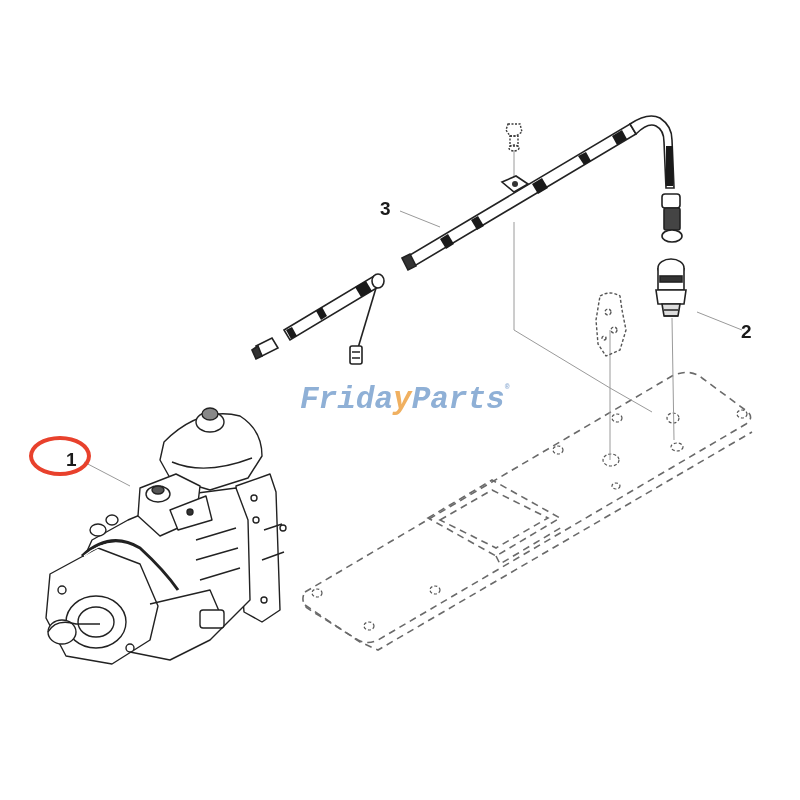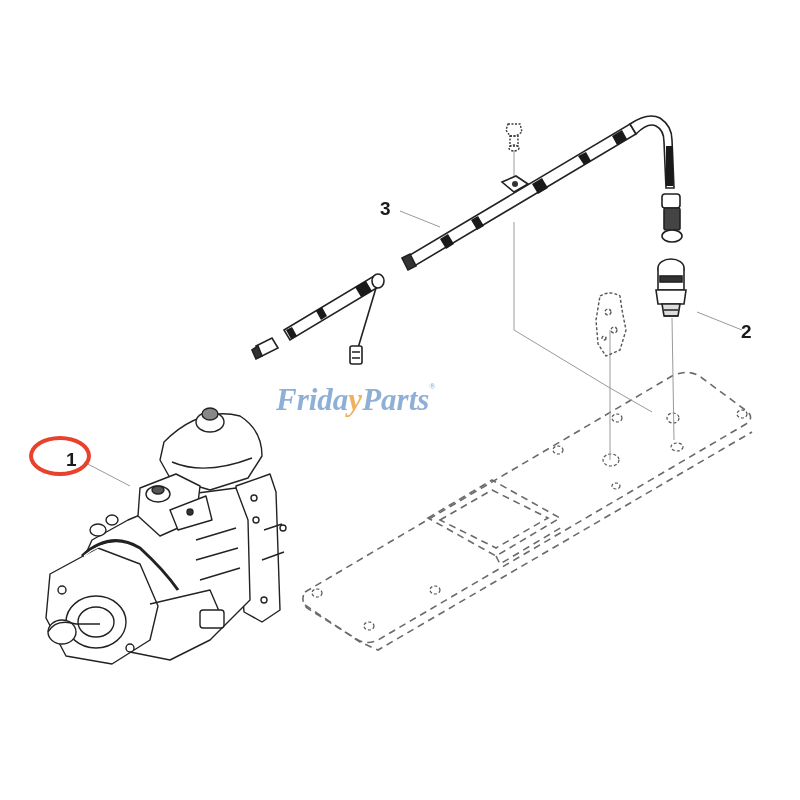--- a/index.html
+++ b/index.html
@@ -1,19 +1,19 @@
 <!DOCTYPE html>
 <html><head>
   <meta charset="utf-8">
   <style>
     html, body { margin: 0; padding: 0; background: #ffffff; }
     body { width: 800px; height: 800px; position: relative; overflow: hidden; font-family: "Liberation Sans", sans-serif; }
     #diagram { position: absolute; left: 0; top: 0; width: 800px; height: 800px; }
     .callout { position: absolute; font-family: "Liberation Sans", sans-serif; font-weight: bold; font-size: 19px; color: #1a1a1a; line-height: 1; }
-    .watermark { position: absolute; left: 276px; top: 382px; font-family: Liberation Serif, serif; font-weight: bold; font-style: italic; font-size: 31px; letter-spacing: 0px; color: #8fb0d6; white-space: nowrap; }
+    .watermark { position: absolute; left: 300px; top: 382px; font-family: Liberation Mono, monospace; font-weight: bold; font-style: italic; font-size: 31px; letter-spacing: 0px; color: #8fb0d6; white-space: nowrap; }
     .watermark .wm-a { color: #8fb0d6; }
     .watermark .wm-check { color: #f0b060; }
     .watermark .wm-reg { font-size: 8px; vertical-align: top; color: #9ab5d8; font-style: normal; }
     .highlight-ring { position: absolute; left: 29px; top: 436px; width: 62px; height: 40px; border: 4px solid #e8412c; border-radius: 50%; box-sizing: border-box; }
   </style>
 </head>
 <body>
 
 <svg id="diagram" viewBox="0 0 800 800" xmlns="http://www.w3.org/2000/svg">
 

